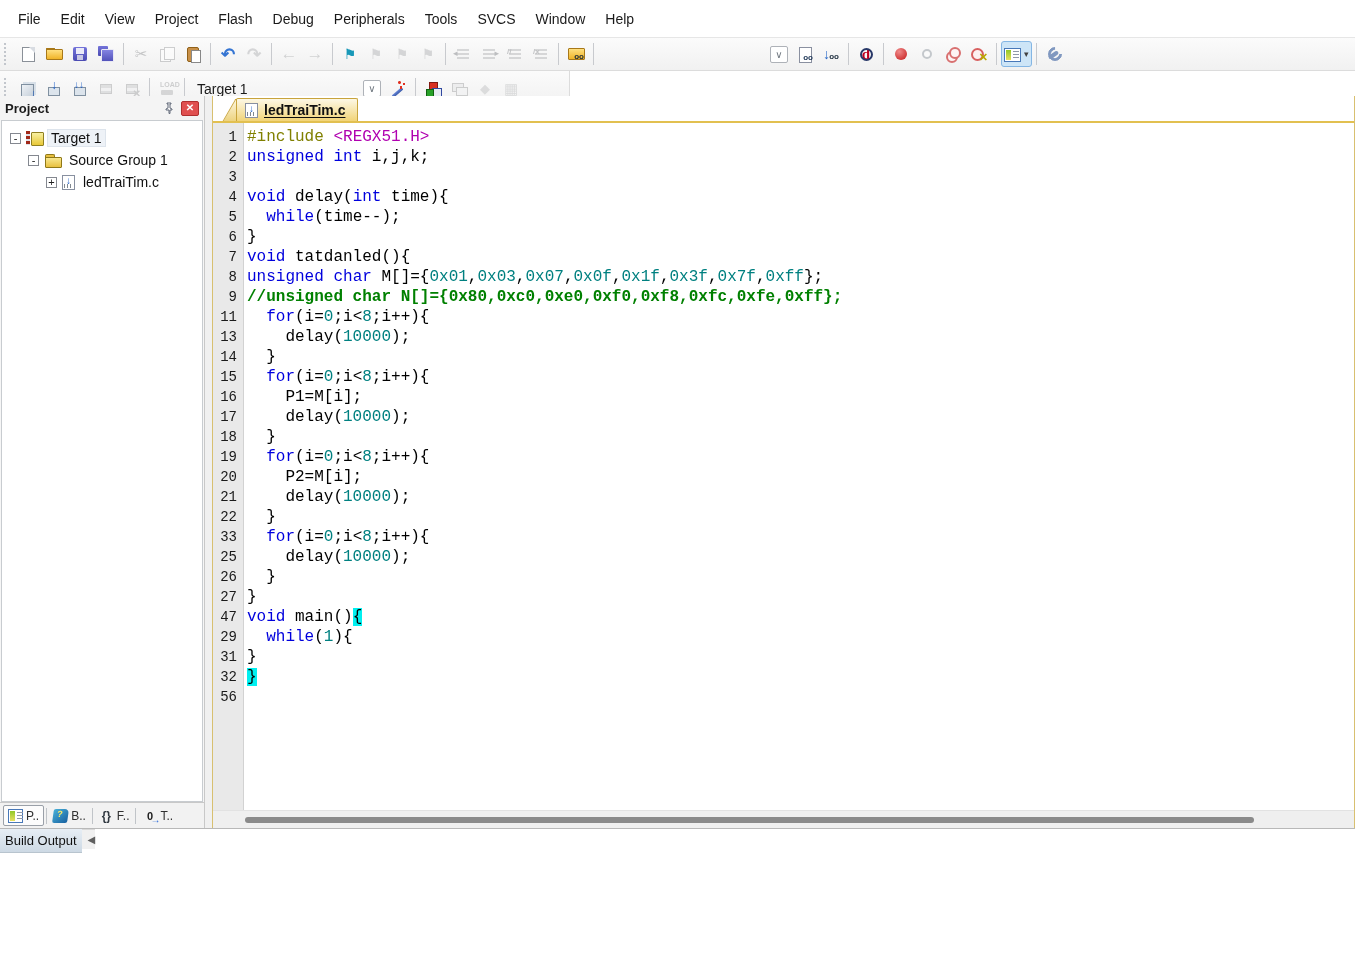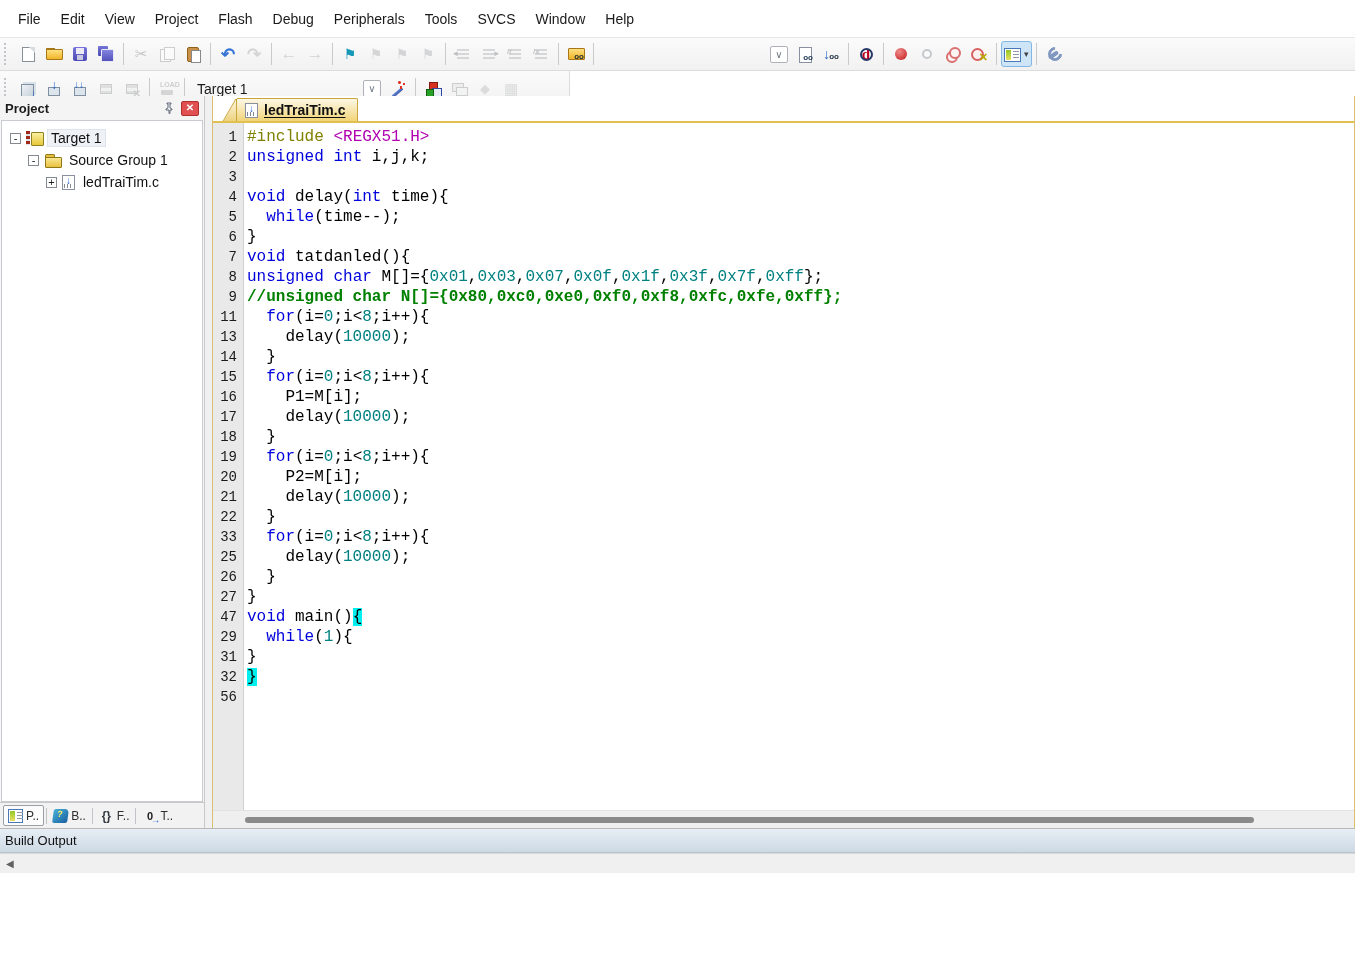--- a/index.html
+++ b/index.html
@@ -161,21 +161,21 @@
   .t-num { color:#008080; }
   .t-cmt { color:#008000;font-weight:bold; }
   .t-pp { color:#808000; }
   .t-str { color:#b000b0; }
   .t-hl { background:#00f0f0; color:#000; }
 
   .h-scroll { position:absolute; left:0; right:0; bottom:0; height:18px; background:#efefef; border-top:1px solid #e2e2e2; }
   .h-thumb { position:absolute; left:32px; right:100px; top:6px; height:6px; background:#8a8a8a; border-radius:3px; }
 
   
-  .build-output { position:absolute; left:0; right:0; top:828px; height:135px; display:flex; flex-direction:column; border-top:1px solid #b8b8b8; }
+  .build-output { position:absolute; left:0; right:0; top:828px; height:135px; display:flex; border-top:1px solid #b8b8b8; }
   .bo-header { height:24px; background:linear-gradient(#e7eef5,#cdd9e4); display:flex; align-items:center; padding:0 5px; font-size:13px; color:#101010; border-bottom:1px solid #b8c4ce; }
   .bo-content { flex:1; background:#fff; font-family:"Liberation Mono", monospace; font-size:15px; padding:2px 4px; }
   .bo-line { height:21px; line-height:21px; white-space:pre; color:#000; }
   .bo-scroll { height:20px; background:#f0f0f0; border-top:1px solid #d8d8d8; display:flex; align-items:center; padding-left:6px; }
   .bo-left-arrow { font-size:10px; color:#606060; }
 </style>
 </head>
 <body>
 
 <div class="window">

